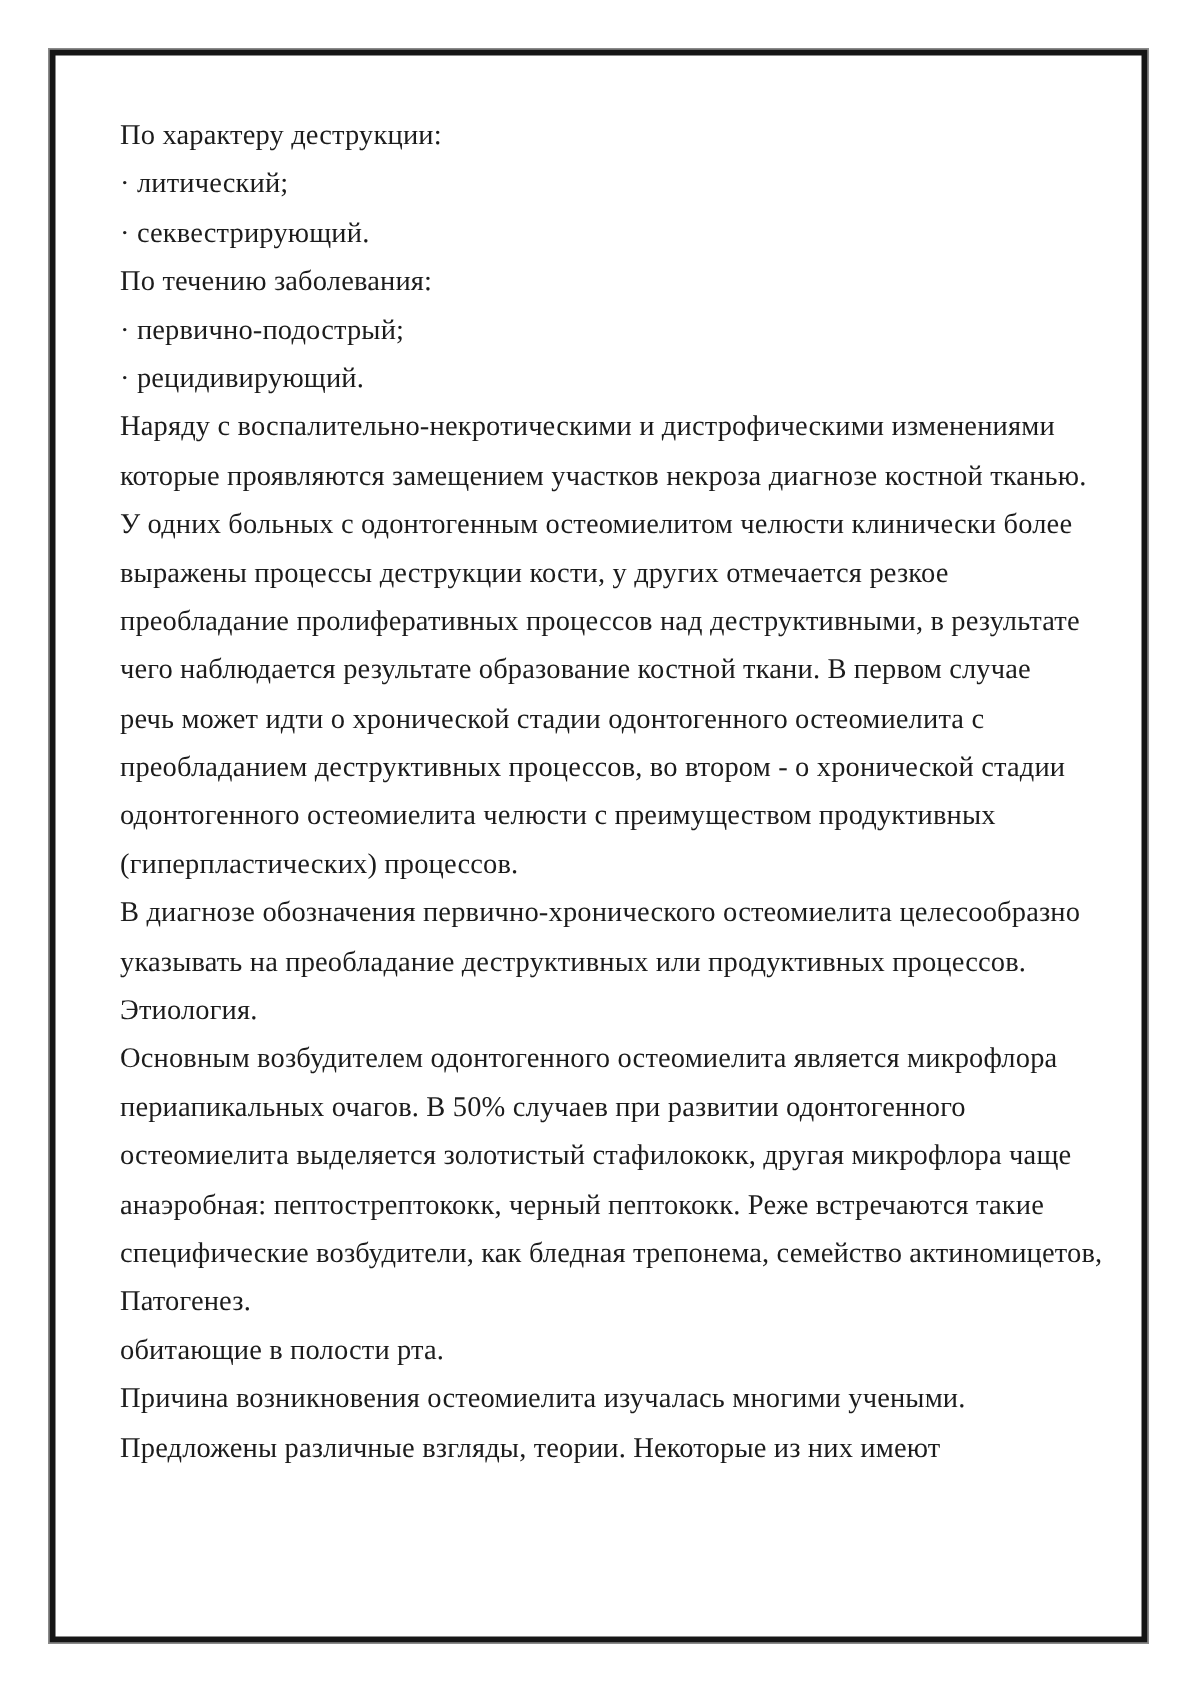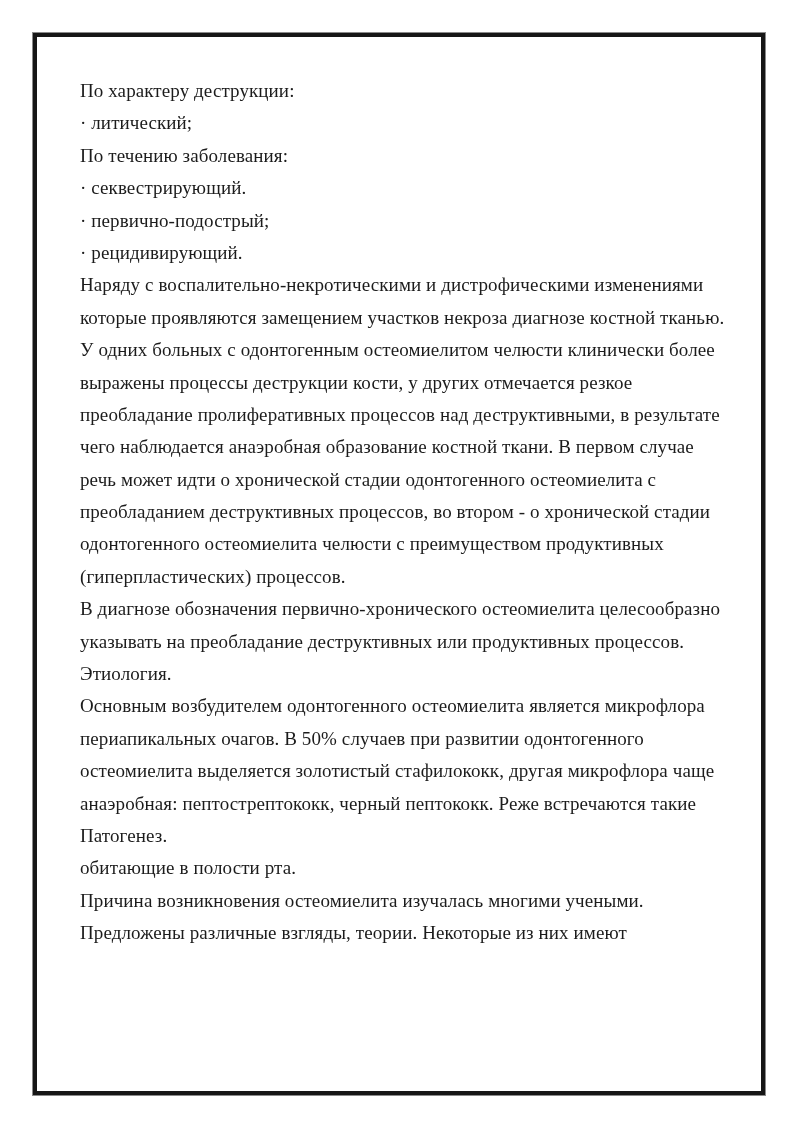--- a/index.html
+++ b/index.html
@@ -50,40 +50,41 @@
   }
 </style>
 </head>
 <body>
 
 <div class="page-frame-outer">
   <div class="page-frame-inner">
     <div class="text-body">
       <div class="line">По характеру деструкции:</div>
       <div class="line">· литический;</div>
+      <div class="line">· секвестрирующий.</div>
       <div class="line">По течению заболевания:</div>
-      <div class="line">· секвестрирующий.</div>
       <div class="line">· первично-подострый;</div>
       <div class="line">· рецидивирующий.</div>
       <div class="line">Наряду с воспалительно-некротическими и дистрофическими изменениями</div>
       <div class="line">которые проявляются замещением участков некроза диагнозе костной тканью.</div>
       <div class="line">У одних больных с одонтогенным остеомиелитом челюсти клинически более</div>
       <div class="line">выражены процессы деструкции кости, у других отмечается резкое</div>
       <div class="line">преобладание пролиферативных процессов над деструктивными, в результате</div>
-      <div class="line">чего наблюдается анаэробная образование костной ткани. В первом случае</div>
+      <div class="line">чего наблюдается результате образование костной ткани. В первом случае</div>
       <div class="line">речь может идти о хронической стадии одонтогенного остеомиелита с</div>
       <div class="line">преобладанием деструктивных процессов, во втором - о хронической стадии</div>
       <div class="line">одонтогенного остеомиелита челюсти с преимуществом продуктивных</div>
       <div class="line">(гиперпластических) процессов.</div>
       <div class="line">В диагнозе обозначения первично-хронического остеомиелита целесообразно</div>
       <div class="line">указывать на преобладание деструктивных или продуктивных процессов.</div>
       <div class="line">Этиология.</div>
       <div class="line">Основным возбудителем одонтогенного остеомиелита является микрофлора</div>
       <div class="line">периапикальных очагов. В 50% случаев при развитии одонтогенного</div>
       <div class="line">остеомиелита выделяется золотистый стафилококк, другая микрофлора чаще</div>
       <div class="line">анаэробная: пептострептококк, черный пептококк. Реже встречаются такие</div>
+      <div class="line">специфические возбудители, как бледная трепонема, семейство актиномицетов,</div>
       <div class="line">Патогенез.</div>
       <div class="line">обитающие в полости рта.</div>
       <div class="line">Причина возникновения остеомиелита изучалась многими учеными.</div>
       <div class="line">Предложены различные взгляды, теории. Некоторые из них имеют</div>
     </div>
   </div>
 </div>
 
 </body></html>

